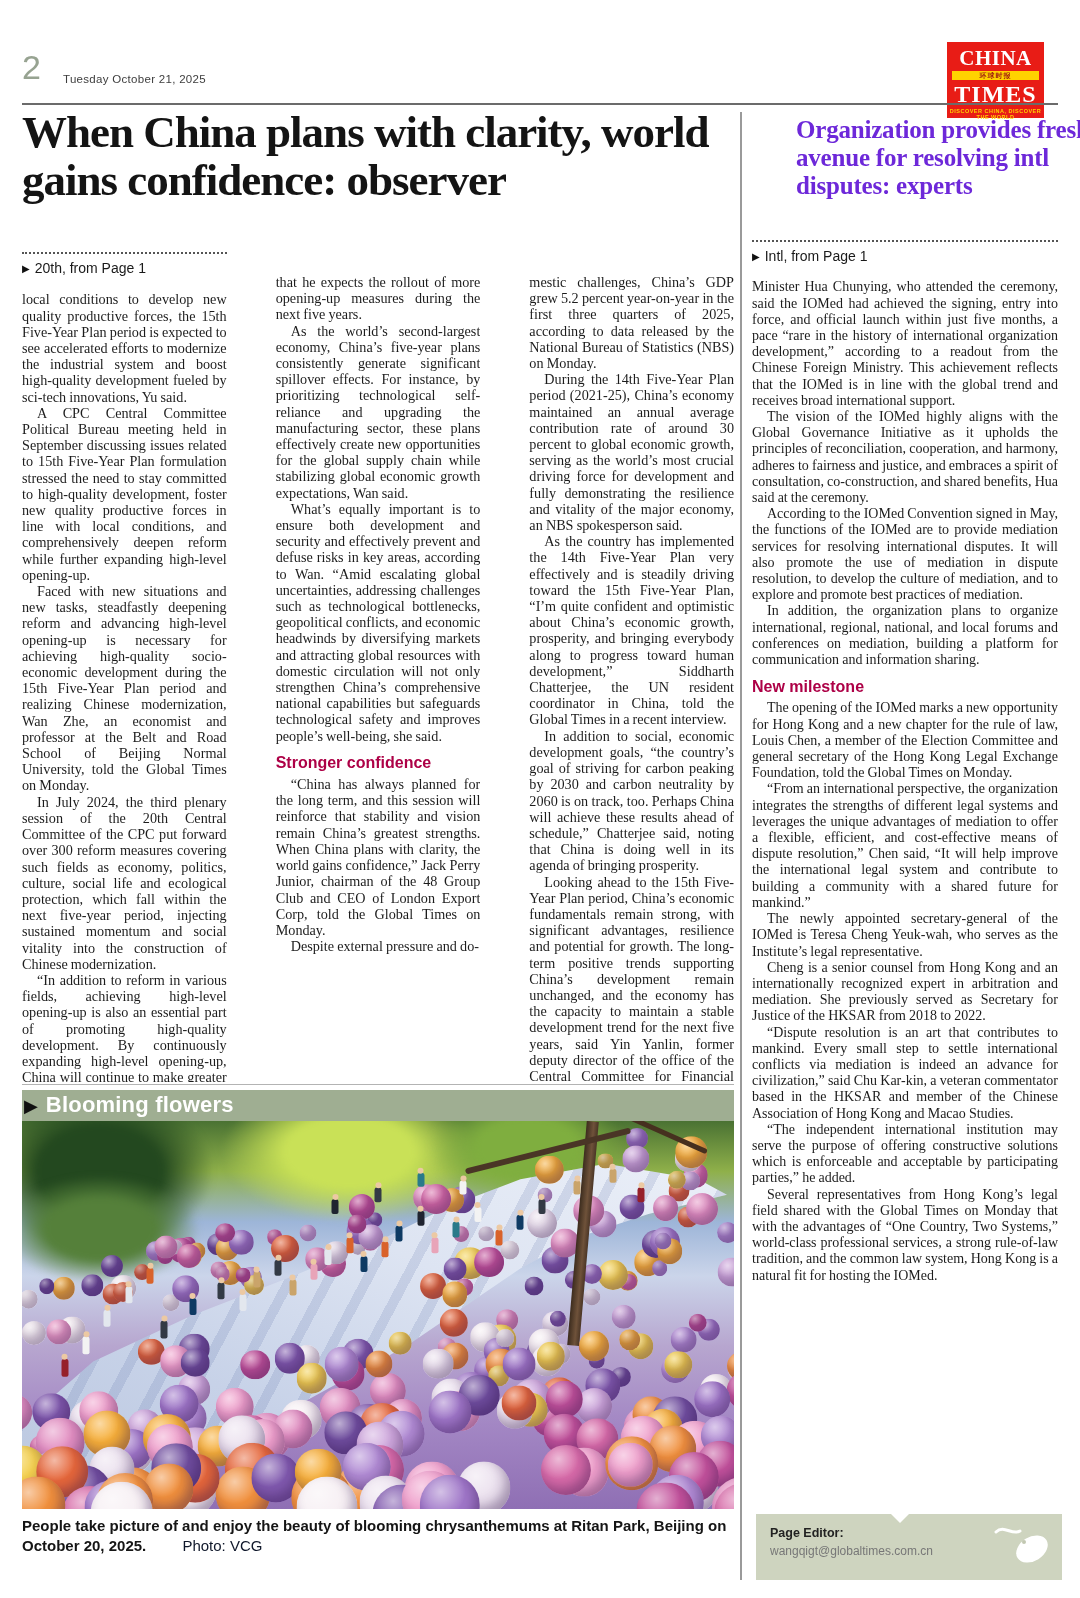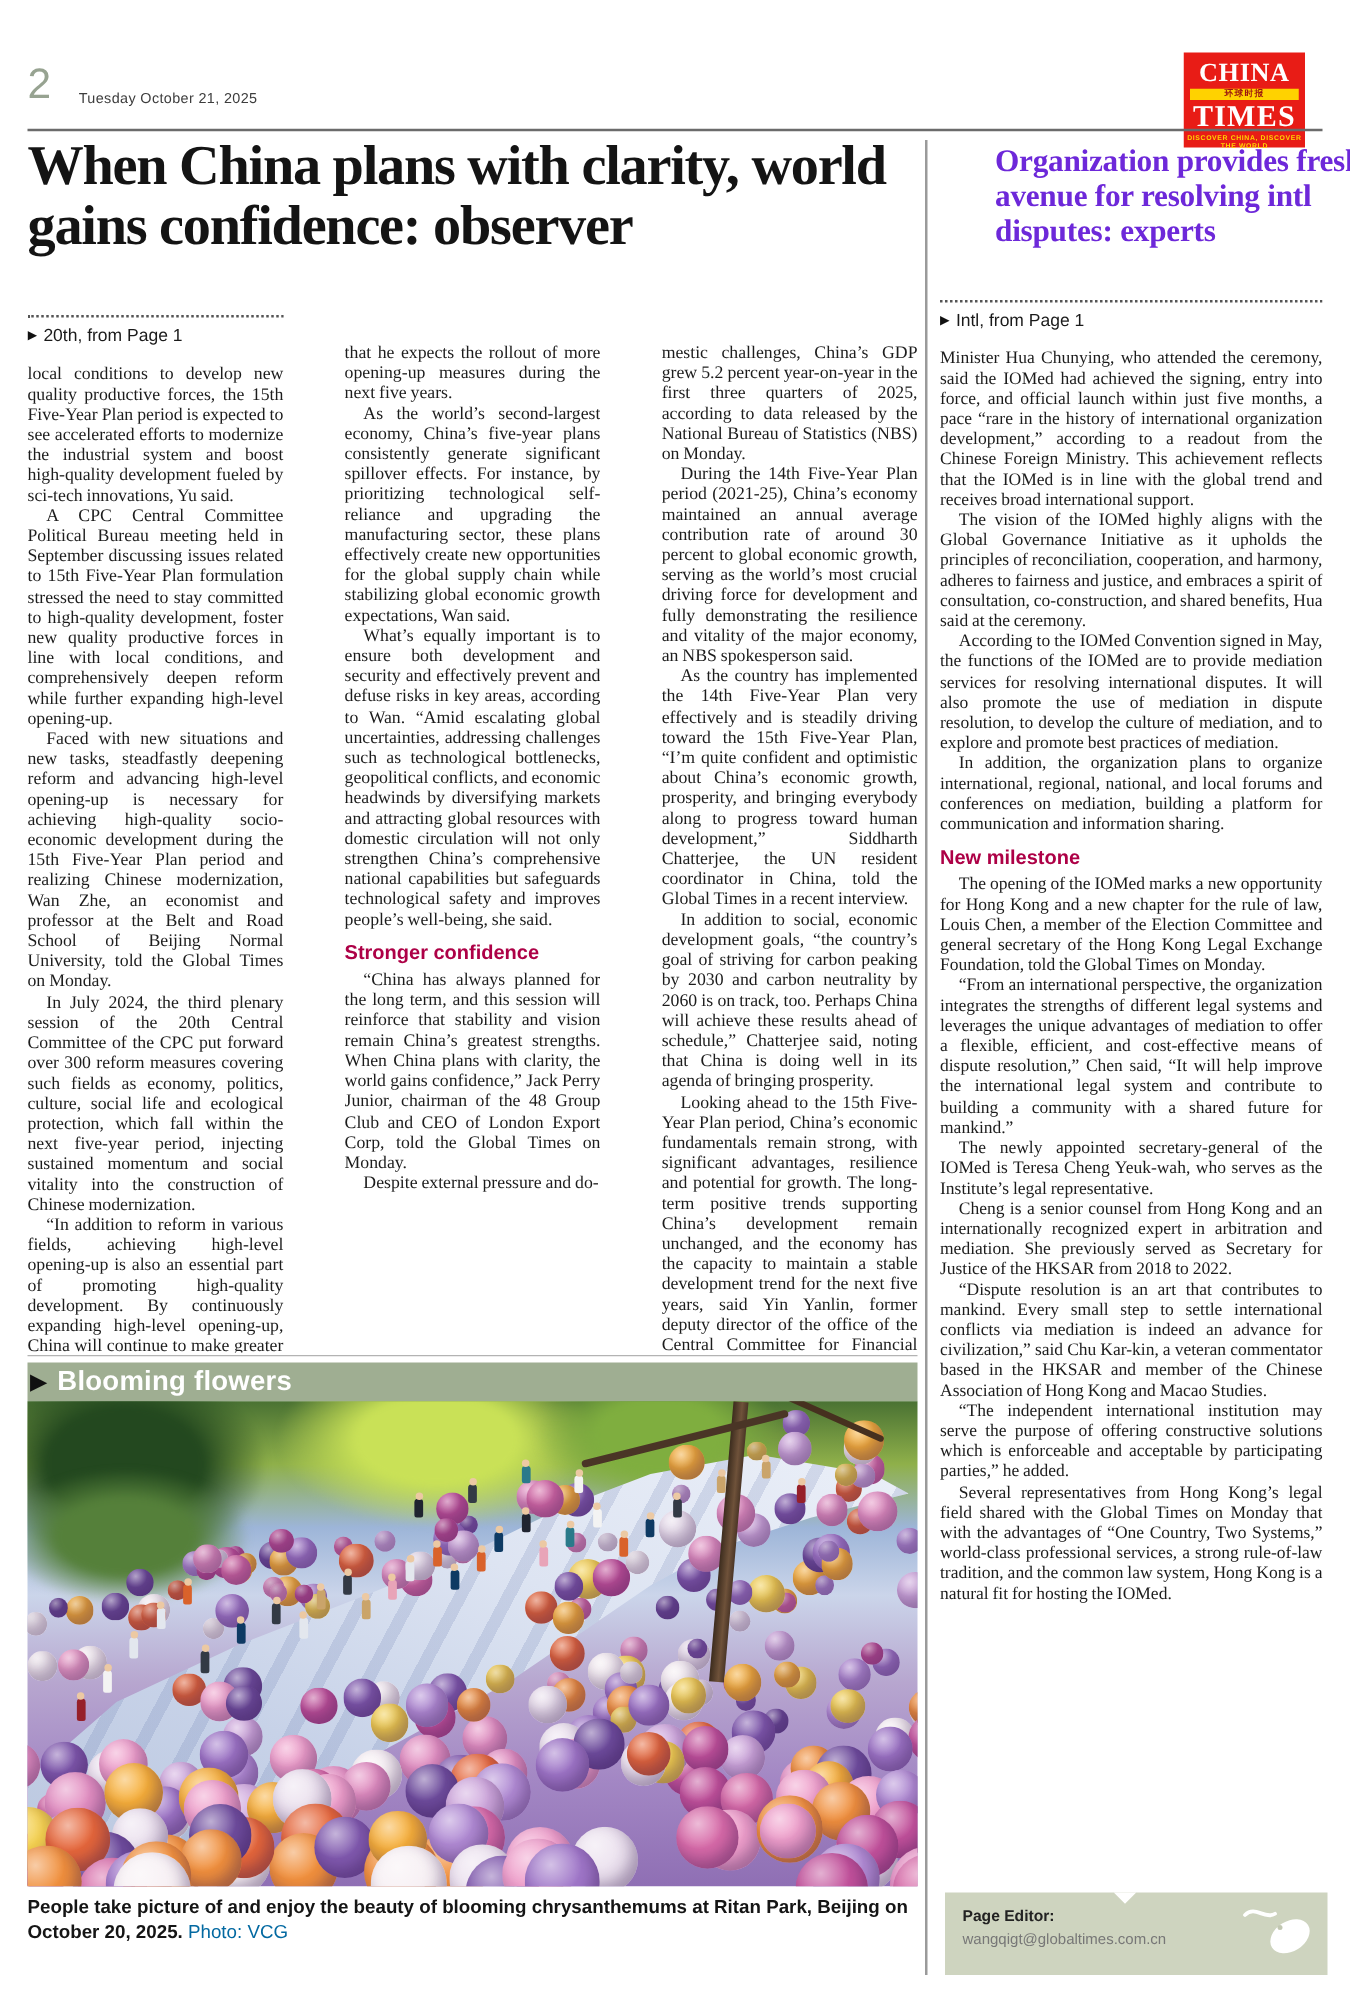--- a/index.html
+++ b/index.html
@@ -69,21 +69,21 @@
   .branch2{position:absolute;left:80%;top:1%;width:120px;height:5px;background:#46301f;transform:rotate(24deg);z-index:4;border-radius:3px;}
   .flower{position:absolute;border-radius:50%;transform:translate(-50%,-50%);
           background-image:radial-gradient(circle at 35% 28%,rgba(255,255,255,.55),rgba(255,255,255,0) 42%);
           box-shadow:inset -5px -7px 12px rgba(46,16,70,.38);}
   .person{position:absolute;width:7px;height:16px;border-radius:3px 3px 2px 2px;z-index:5;transform:translate(-50%,-100%);}
   .person::before{content:"";position:absolute;top:-5px;left:50%;transform:translateX(-50%);
                   width:6px;height:6px;border-radius:50%;background:#ecc9a3;}
 
   .caption{position:absolute;left:22px;top:1516px;width:712px;margin:0;
            font:700 15px/1.35 "Liberation Sans",sans-serif;color:#151515;}
-  .credit{font-weight:400;color:#0369a1;}
+  .credit{font-weight:400;color:#0f172a;margin-left:32px;}
 
   
   .editor-box{position:absolute;left:756px;top:1514px;width:306px;height:66px;background:var(--editor-box);}
   .notch{position:absolute;top:0;left:44%;width:0;height:0;border-left:9px solid transparent;border-right:9px solid transparent;border-top:9px solid #fff;}
   .ed-label{position:absolute;left:14px;top:13px;font:700 12.5px/1 "Liberation Sans",sans-serif;color:#222;}
   .ed-email{position:absolute;left:14px;top:31px;font:400 12px/1 "Liberation Sans",sans-serif;color:#777;}
   .mouse{position:absolute;right:8px;top:8px;}
 </style>
 </head>
 <body>

